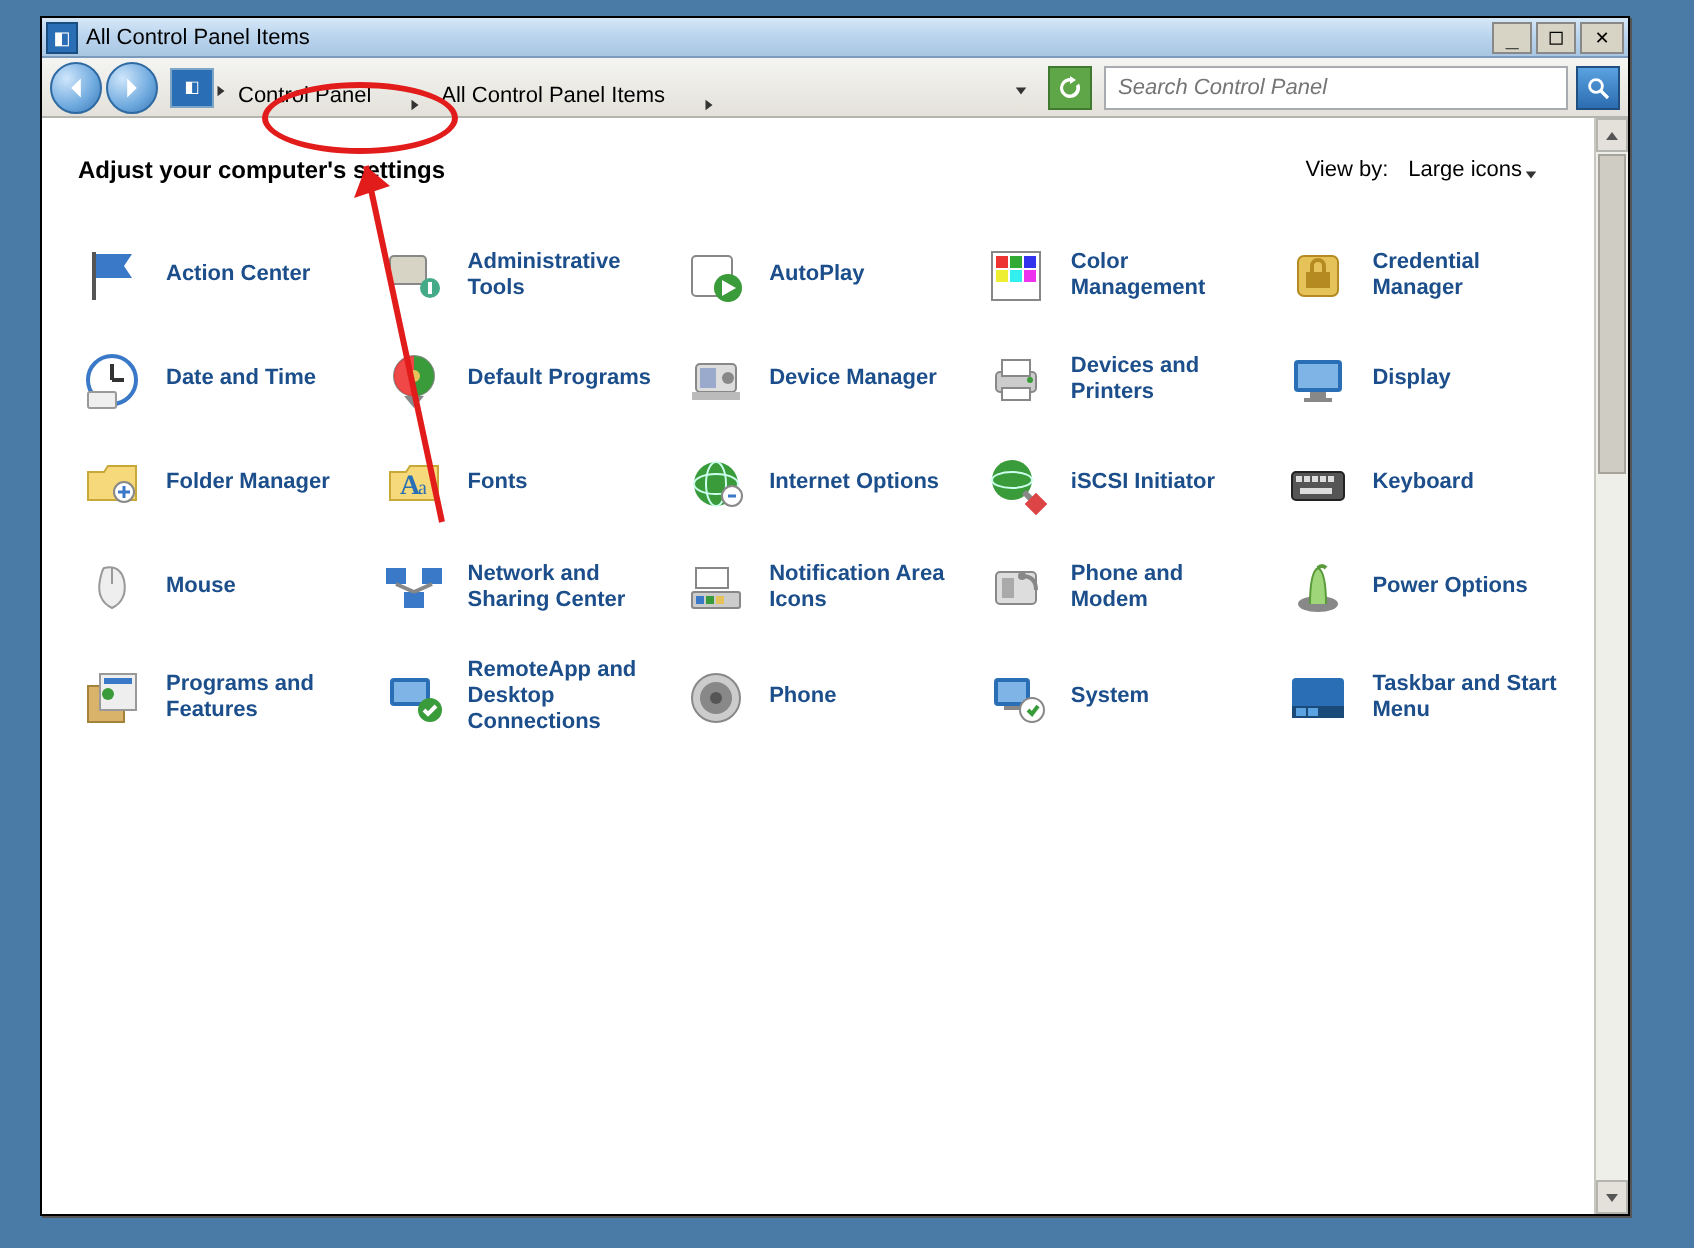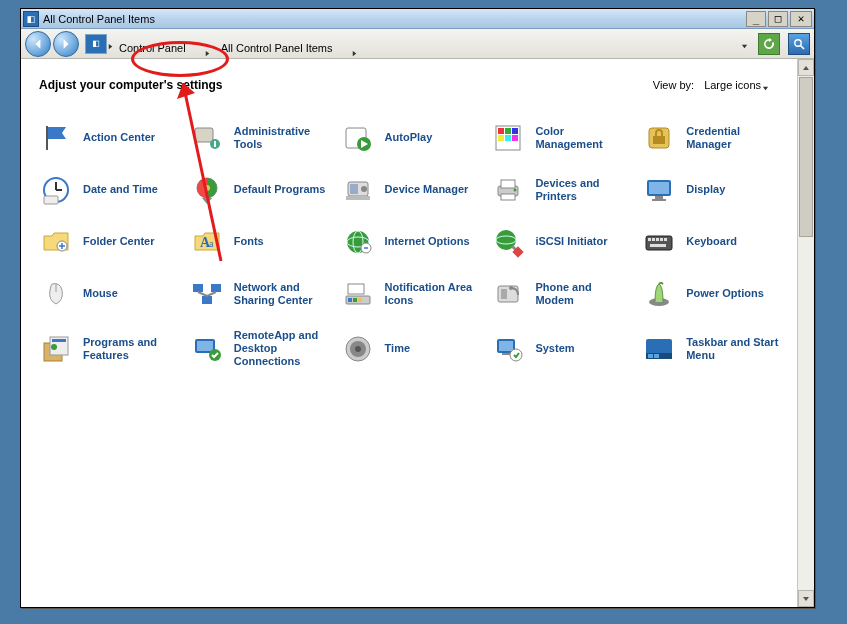--- a/index.html
+++ b/index.html
@@ -246,20 +246,23 @@
     </div>
     <div class="addr-fill"></div>
     <span class="caret" style="margin-right:4px;"><svg viewBox="0 0 8 8">
           <path d="M1 2 L4 6 L7 2 Z"></path>
         </svg></span>
     <div class="refresh">
       <svg viewBox="0 0 12 12">
           <path d="M6 1a5 5 0 1 0 4.5 2.8L9 5A3.3 3.3 0 1 1 6 2.7V4l3-2-3-2z"></path>
         </svg>
     </div>
+    <div class="searchbox">
+      <input placeholder="Search Control Panel" style="">
+    </div>
     <div class="searchbtn">
       <svg viewBox="0 0 12 12">
           <circle cx="5" cy="5" r="3.2" fill="none" stroke="#fff" stroke-width="1.4"></circle>
           <line x1="7.5" y1="7.5" x2="11" y2="11" stroke="#fff" stroke-width="1.6"></line>
         </svg>
     </div>
   </div>
 
   <div class="content">
     <div class="content-inner">
@@ -386,21 +389,21 @@
             <span class="lbl">Display</span>
           </div>
           <div class="item">
             <span class="ico">
               <svg viewBox="0 0 32 32">
                 <path d="M4 10 L12 10 L14 7 L28 7 L28 24 L4 24 Z" fill="#f5d97a" stroke="#c9a83a"></path>
                 <circle cx="22" cy="20" r="5" fill="#fff" stroke="#888"></circle>
                 <path d="M22 17 v6 M19 20 h6" stroke="#3a78c8" stroke-width="1.5"></path>
               </svg>
             </span>
-            <span class="lbl">Folder Center</span>
+            <span class="lbl">Folder Manager</span>
           </div>
           <div class="item">
             <span class="ico">
               <svg viewBox="0 0 32 32">
                 <path d="M4 10 L12 10 L14 7 L28 7 L28 24 L4 24 Z" fill="#f5d97a" stroke="#c9a83a"></path>
                 <text x="9" y="21" font-size="14" font-family="serif" fill="#2a6fb5" font-weight="bold">A</text>
                 <text x="18" y="21" font-size="10" font-family="serif" fill="#2a6fb5">a</text>
               </svg>
             </span>
             <span class="lbl">Fonts</span>
@@ -520,21 +523,21 @@
             <span class="lbl">RemoteApp and Desktop Connections</span>
           </div>
           <div class="item">
             <span class="ico">
               <svg viewBox="0 0 32 32">
                 <circle cx="16" cy="16" r="12" fill="#ccc" stroke="#888"></circle>
                 <circle cx="16" cy="16" r="8" fill="#888"></circle>
                 <circle cx="16" cy="16" r="3" fill="#555"></circle>
               </svg>
             </span>
-            <span class="lbl">Time</span>
+            <span class="lbl">Phone</span>
           </div>
           <div class="item">
             <span class="ico">
               <svg viewBox="0 0 32 32">
                 <rect x="5" y="6" width="18" height="14" rx="2" fill="#2a6fb5"></rect>
                 <rect x="7" y="8" width="14" height="10" fill="#7fb5e6"></rect>
                 <rect x="10" y="20" width="8" height="2" fill="#888"></rect>
                 <circle cx="24" cy="22" r="6" fill="#fff" stroke="#888"></circle>
                 <path d="M22 22 l2 2 l3 -4" stroke="#3a9b3a" stroke-width="2" fill="none"></path>
               </svg>

